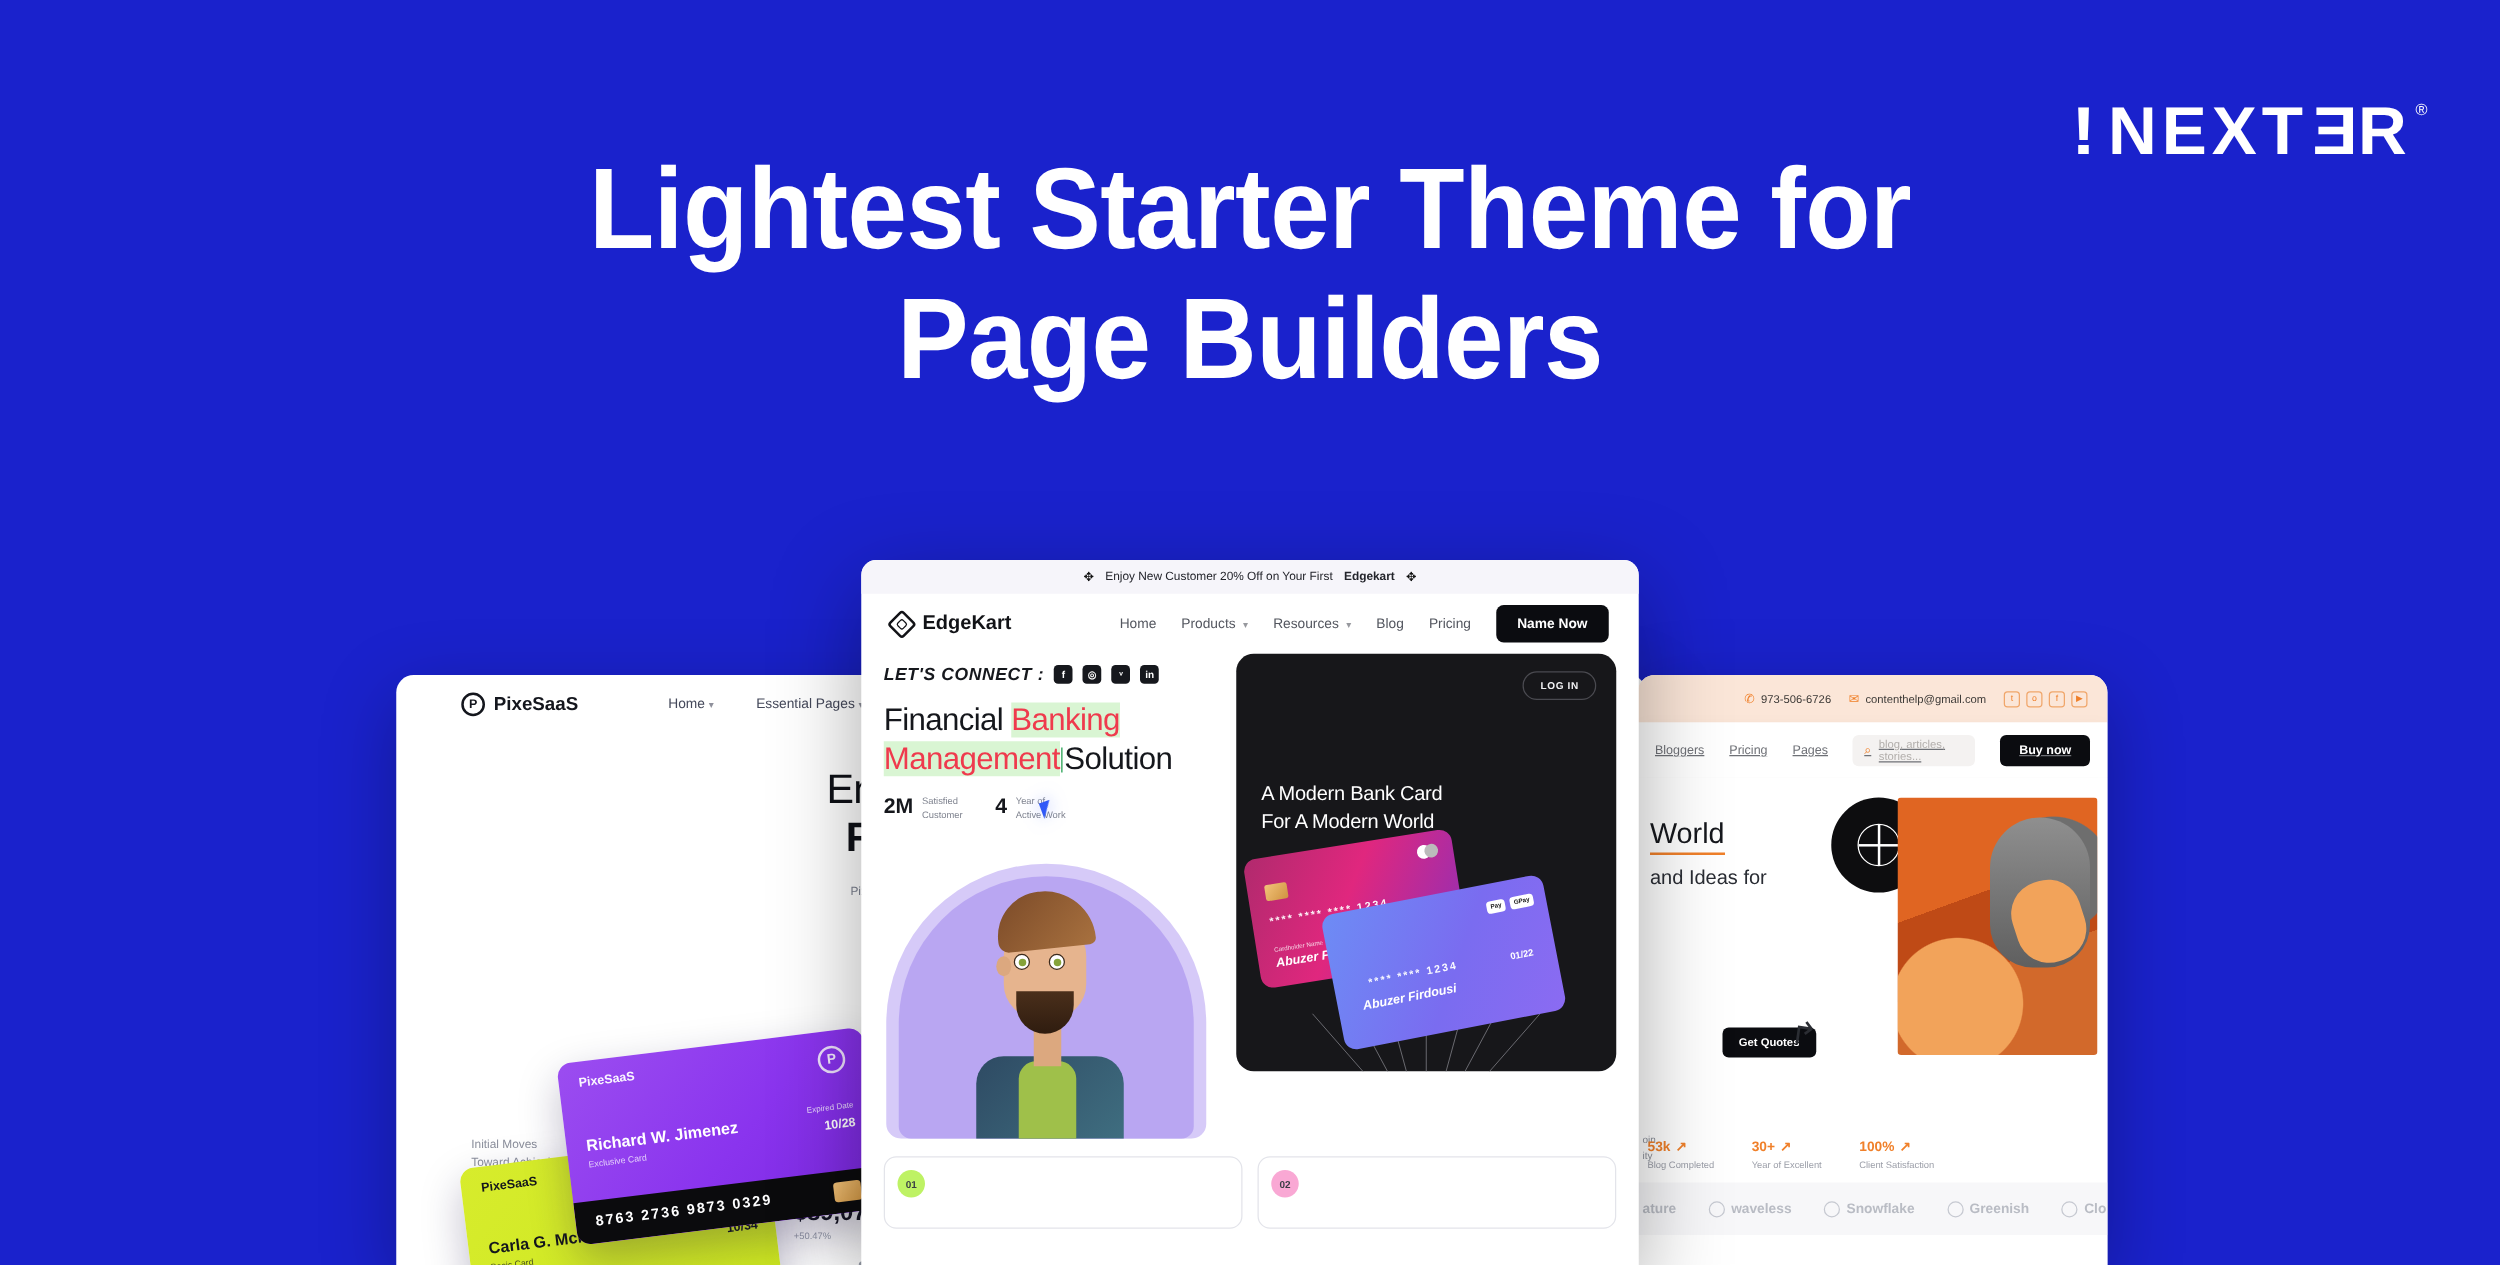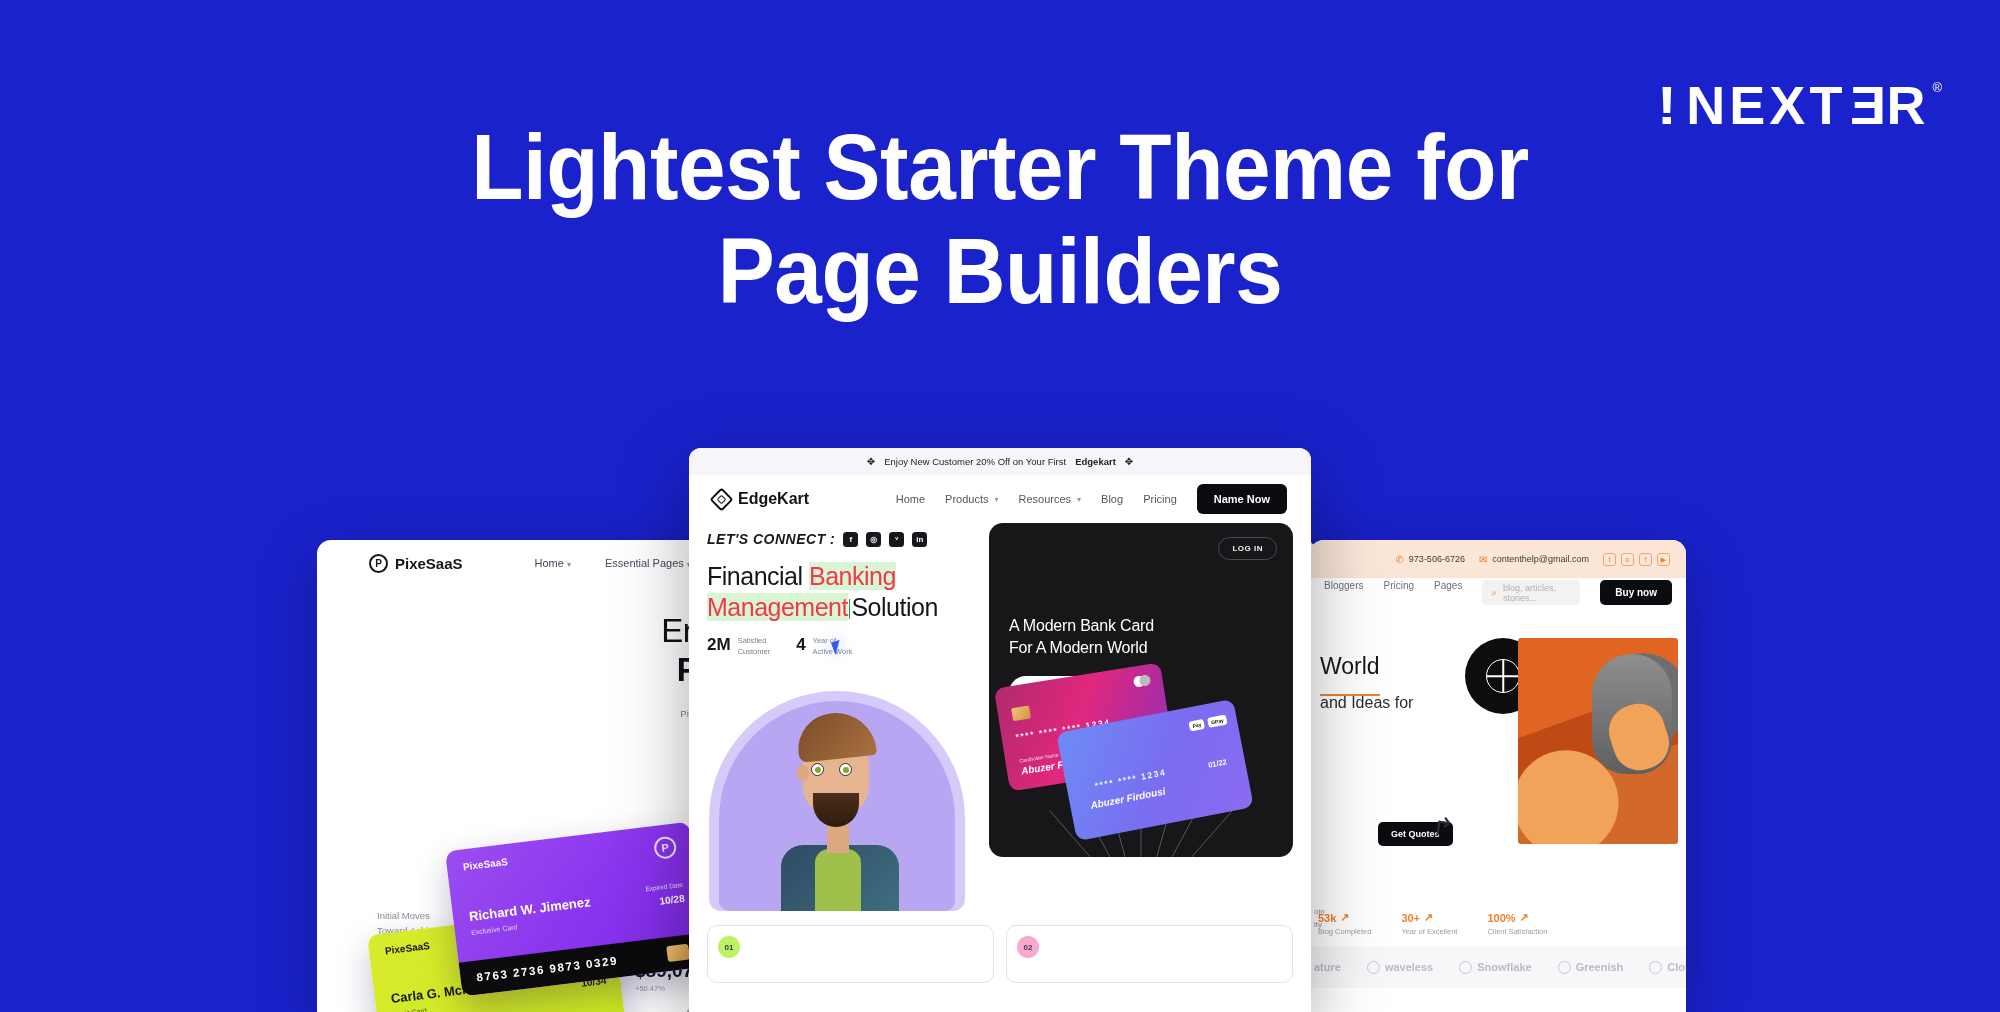--- a/index.html
+++ b/index.html
@@ -128,33 +128,34 @@
   .rs-top {
     background:#fbe6d8; height: 38px; display:flex; align-items:center; justify-content:flex-end;
     gap: 14px; padding-right: 16px; font-size: 9px; color:#3d3a37;
   }
   .rs-top .it { display:flex; align-items:center; gap:5px; white-space:nowrap; }
   .ic-o { color:#f0802a; font-size: 10px; }
   .rs-soc { display:flex; gap:5px; }
   .rs-soc i { width: 13px; height: 13px; border-radius:3px; border:1px solid #f0a66a; display:inline-block;
               font-size: 7px; color:#f0802a; text-align:center; line-height:12px; font-style:normal; }
   .rs-nav {
-    background:#fff; height: 44px; display:flex; align-items:flex-start; gap: 20px;
+    background:#fff; height: 44px; display:flex; align-items:center; gap: 20px;
     padding: 2px 14px; font-size: 10px; color:#6e7076;
     box-shadow: 0 5px 16px rgba(0,0,0,.05);
+    text-decoration: underline;
   }
   .rs-search {
     flex:1; background:#f4f2f1; border-radius: 5px; height: 25px; display:flex; align-items:center;
     gap: 6px; padding: 0 9px; color:#b2aeab; font-size: 9px;
   }
   .btn-buy { background:#0b0c10; color:#fff; font-size:10px; font-weight:700; padding:7px 15px;
              border-radius:5px; border:none; cursor:pointer; white-space:nowrap; }
   .rs-body { position:relative; height: 390px; background:#fff; overflow:hidden; }
   .rs-h1 { font-size: 23px; color:#16181d; padding: 30px 0 0 10px; line-height:1.3; white-space:nowrap; }
-  .rs-h1 u { text-decoration:none; border-bottom:2.5px solid #f0802a; padding-bottom:15px; }
+  .rs-h1 u { text-decoration:none; border-bottom:2.5px solid #f0802a; padding-bottom:3px; }
   .rs-h2 { font-size: 16px; color:#2a2d34; padding: 12px 0 0 10px; white-space:nowrap; }
   .btn-quote { position:absolute; left: 68px; top: 200px; background:#0b0c10; color:#fff; font-size:9px;
                font-weight:600; padding:7px 13px; border-radius:5px; border:none; cursor:pointer; }
 
   .rs-badge { position:absolute; left: 155px; top: 16px; width: 76px; height:76px; border-radius:50%;
               background:#0d0d0f; color:#fff; display:flex;align-items:center;justify-content:center; }
   .rs-badge .globe { width: 34px; height: 34px; border-radius:50%; border:1.5px solid #fff; position:relative; }
   .rs-badge .globe:before { content:""; position:absolute; left:50%; top:0; width:1.5px; height:100%;
                             background:#fff; transform:translateX(-50%); }
   .rs-badge .globe:after { content:""; position:absolute; top:50%; left:0; width:100%; height:1.5px;
@@ -238,21 +239,21 @@
   .ch-beard { position:absolute; left: 46px; top: 80px; width: 46px; height: 34px; border-radius: 0 0 24px 24px;
               background: linear-gradient(180deg,#4a2f1b,#2f1c0f); }
   .ch-neck { position:absolute; left: 60px; top: 100px; width: 22px; height: 40px; background:#dca87f; }
   .ch-body { position:absolute; left: 14px; top: 132px; width: 118px; height: 66px; border-radius: 22px 22px 0 0;
              background: linear-gradient(135deg,#2e4a63,#3f6e80); }
   .ch-shirt { position:absolute; left: 48px; top: 136px; width: 46px; height: 62px; border-radius: 14px 14px 0 0;
               background:#9fc04a; }
 
   .cs-right { flex:1; }
   .darkcard { background:#17171a; border-radius: 14px; height: 334px; position:relative; overflow:hidden;
-              padding: 26px 20px; color:#fff; }
+              padding: 36px 20px; color:#fff; }
   .btn-login { position:absolute; right: 16px; top: 14px; border: 1px solid #4a4a50; background:transparent;
                color:#f2f2f4; font-size: 8px; font-weight:700; letter-spacing:.5px; padding: 6px 13px;
                border-radius: 20px; cursor:pointer; }
   .dc-h { margin-top: 66px; font-size: 16px; font-weight:400; line-height: 1.4; letter-spacing:-.2px; }
   .btn-dl { margin-top: 16px; background:#fff; color:#16181d; font-size: 9.5px; font-weight:700;
             border:none; border-radius: 22px; padding: 6px 6px 6px 16px; display:inline-flex; align-items:center;
             gap: 10px; cursor:pointer; }
   .btn-dl .circ { width: 22px; height:22px; border-radius:50%; background:#0b0c10; color:#fff;
                   display:flex;align-items:center;justify-content:center; font-size: 11px; }
 

